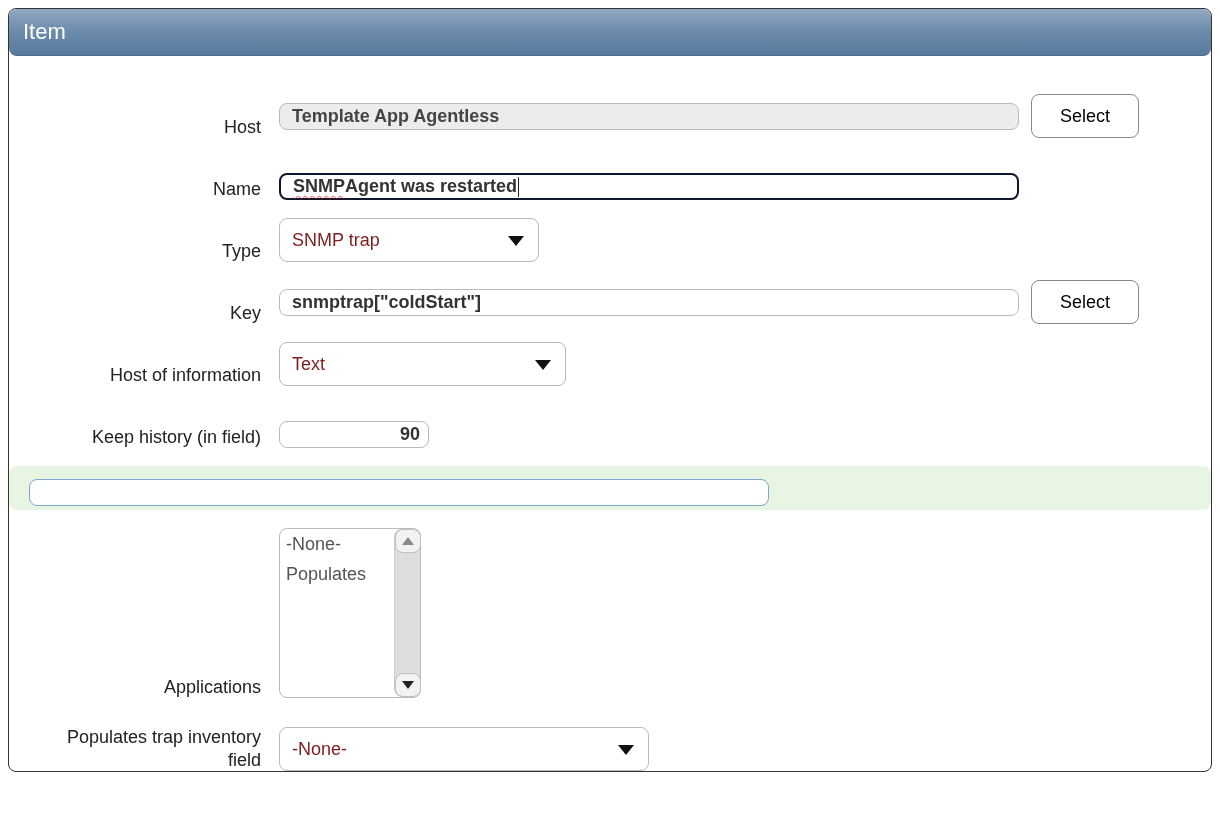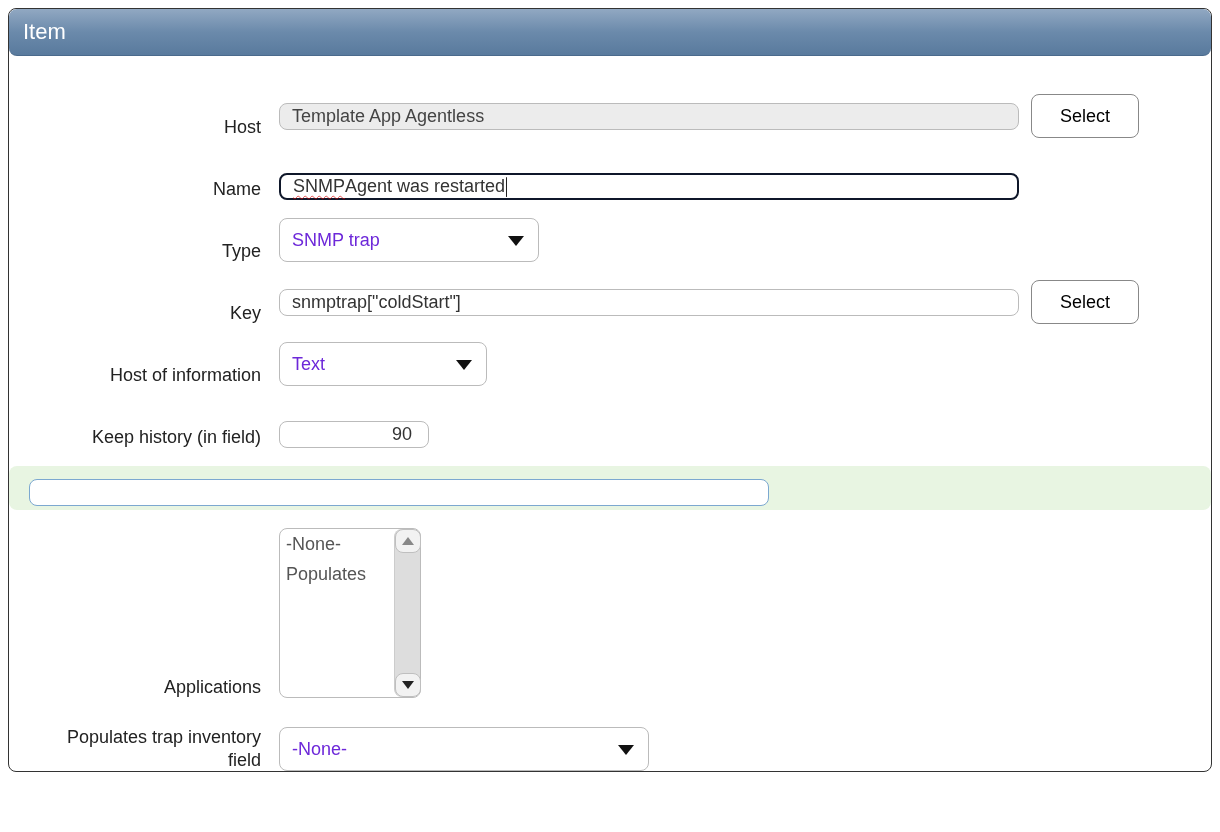--- a/index.html
+++ b/index.html
@@ -59,36 +59,37 @@
       align-items: center;
       gap: 12px;
     }
     .text-input {
       height: 27px;
       border: 1px solid #bbb;
       padding: 0 12px;
       font-size: 18px;
       color: #333;
       background: #fff;
+      font-weight: bold;
     }
     .text-input.readonly {
       background: #ececec;
       color: #444;
     }
     .text-input.focused {
       border: 2px solid #0f172a;
     }
     .text-input.wide {
       flex: 1;
       max-width: 740px;
     }
     .text-input.num {
       width: 150px;
       text-align: right;
-      padding-right: 16px;
+      padding-right: 8px;
     }
     .text-input.newapp {
       flex: 1;
       max-width: 740px;
       border: 1px solid #7ca8d0;
     }
     .btn {
       height: 44px;
       padding: 0 28px;
       background: #fff;
@@ -98,38 +99,38 @@
     }
     .select {
       position: relative;
       height: 44px;
       border: 1px solid #bbb;
       background: #fff;
       display: inline-flex;
       align-items: center;
       padding: 0 44px 0 12px;
       font-size: 18px;
-      color: #6d28d9;
+      color: #7f1d1d;
       cursor: pointer;
       min-width: 100px;
     }
     .select::after {
       content: "";
       position: absolute;
       right: 14px;
       top: 50%;
       transform: translateY(-40%);
       width: 0;
       height: 0;
       border-left: 8px solid transparent;
       border-right: 8px solid transparent;
       border-top: 10px solid #111;
     }
     .select.sel-type { width: 260px; }
-    .select.sel-info { width: 208px; }
+    .select.sel-info { width: 287px; }
     .select.sel-inv  { width: 370px; }
     .listbox {
       display: flex;
       border: 1px solid #bbb;
       width: 142px;
       height: 170px;
     }
     .listbox-items {
       flex: 1;
       overflow: hidden;

